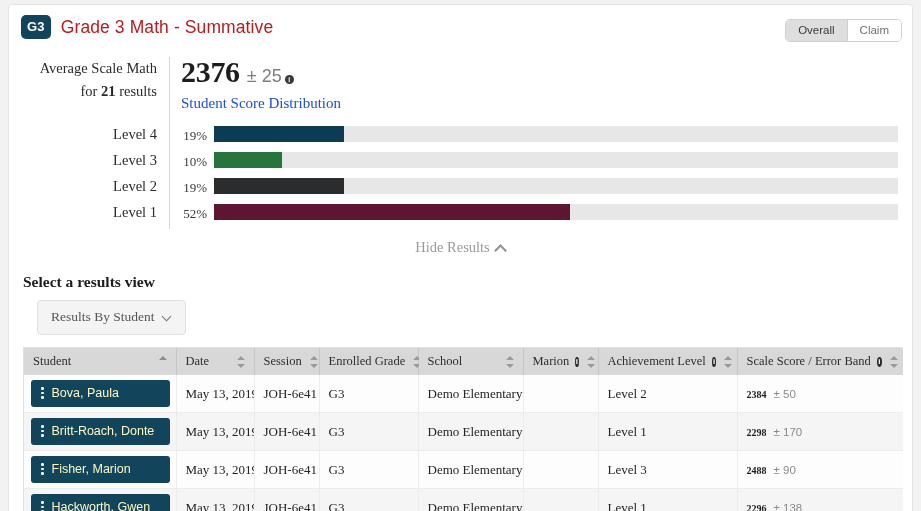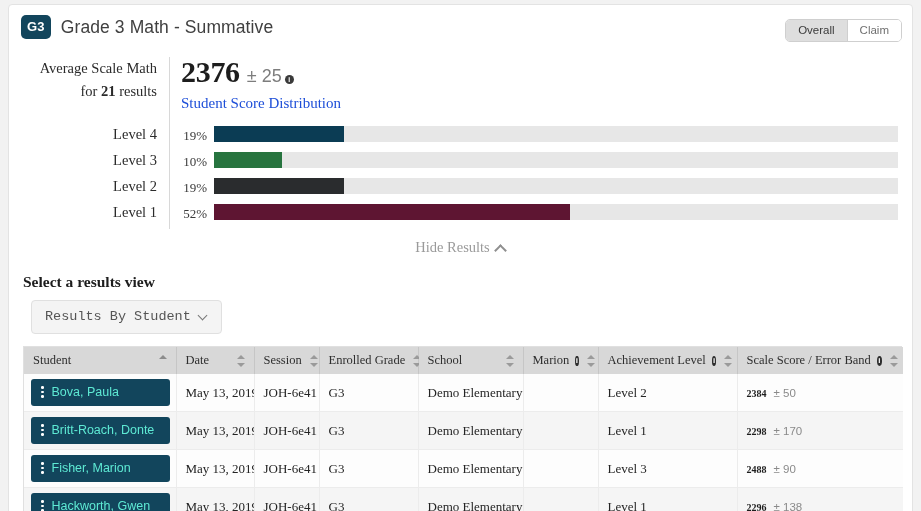--- a/index.html
+++ b/index.html
@@ -54,21 +54,21 @@
     font-weight: bold;
     font-size: 13px;
     line-height: 1;
     padding: 5px 6px 6px 6px;
     border-radius: 5px;
     letter-spacing: .2px;
   }
   .title {
     font-family: "Liberation Sans", sans-serif;
     font-size: 17.5px;
-    color: #404040;
+    color: #b91c1c;
     letter-spacing: .1px;
   }
 
   .toggle {
     position: absolute;
     right: 10px;
     top: 14px;
     display: flex;
     border: 1px solid #cfcfcf;
     border-radius: 5px;
@@ -218,28 +218,28 @@
   }
 
   
   .rv-head {
     margin: 10px 0 0 14px;
     font-size: 15.5px;
     font-weight: bold;
     color: #1d1d1d;
   }
   .dd {
-    margin: 9px 0 0 22px;
+    margin: 9px 0 0 28px;
     display: inline-flex;
     align-items: center;
     background: #f4f4f4;
     border: 1px solid #e0e0e0;
     border-radius: 4px;
     padding: 8px 13px 9px 13px;
-    font-family: Liberation Mono, monospace;
+    font-family: Liberation Serif, serif;
     font-size: 13.5px;
     color: #555;
     cursor: pointer;
   }
   .dd .cd {
     display: inline-block;
     margin-left: 8px;
     width: 9px; height: 9px;
     position: relative;
   }
@@ -334,21 +334,21 @@
   }
   tbody td:last-child { border-right: none; }
   tbody tr:nth-child(odd) td { background: #fdfdfd; }
   tbody tr:nth-child(even) td { background: #f5f5f5; }
 
   .td-student { padding: 5px 6px 5px 7px; }
   .pill {
     display: flex;
     align-items: center;
     background: #12455c;
-    color: #5eead4;
+    color: #fef9c3;
     border-radius: 3px;
     font-family: "Liberation Sans", sans-serif;
     font-size: 12.5px;
     padding: 6px 8px 7px 8px;
     cursor: pointer;
   }
   .dots {
     display: inline-flex;
     flex-direction: column;
     gap: 2px;

